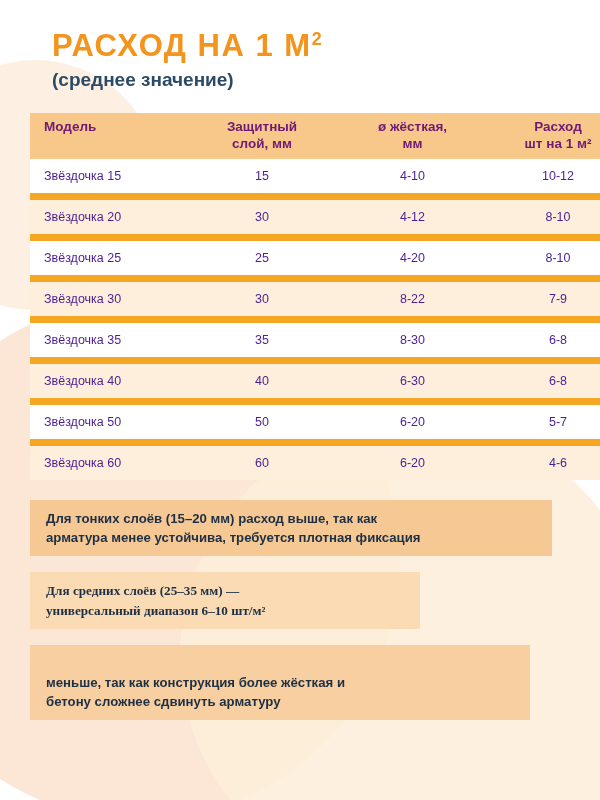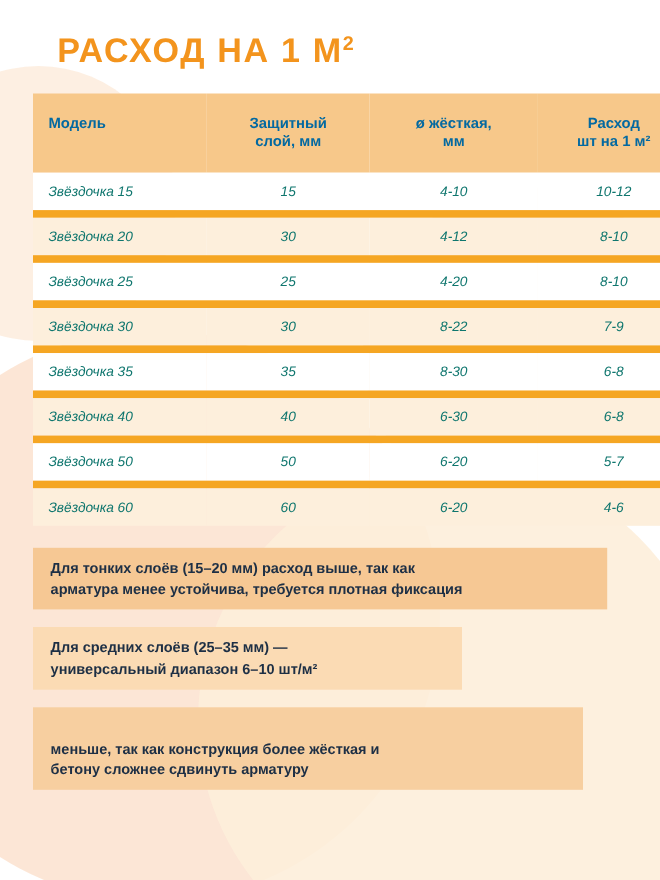--- a/index.html
+++ b/index.html
@@ -104,43 +104,42 @@
     margin-top: 24px;
     padding: 0 12px;
   }
   table {
     width: 100%;
     border-collapse: collapse;
     table-layout: fixed;
   }
   thead th {
     background: #f7c88a;
-    color: #0369a1;
+    color: #701a75;
     font-size: 13.5px;
     font-weight: bold;
-    padding: 19px 4px;
+    padding: 6px 4px;
     line-height: 1.25;
     vertical-align: top;
   }
   thead th.col-model {
     text-align: left;
     padding-left: 14px;
     width: 140px;
   }
   thead th.col-layer { width: 140px; margin-top: 36px; }
   thead th.col-dia { width: 145px; }
   thead th.col-rate { width: 130px; }
 
   tbody td {
     font-size: 12.5px;
-    color: #0f766e;
+    color: #4c1d95;
     padding: 10px 4px;
     text-align: center;
     background: #ffffff;
-    font-style: italic;
   }
   tbody td.cell-model {
     text-align: left;
     padding-left: 14px;
   }
   tbody tr.sep td {
     background: #f5a623;
     padding: 0;
     height: 7px;
     line-height: 7px;
@@ -158,37 +157,38 @@
   .note {
     position: relative;
     margin-bottom: 16px;
     padding: 9px 14px 9px 16px;
     color: #1d2f45;
     font-size: 13.2px;
     font-weight: bold;
     line-height: 1.45;
   }
   .note.n1 { background: #f6c894; width: 492px; }
-  .note.n2 { background: #fbdbb4; width: 360px; }
+  .note.n2 { background: #fbdbb4; width: 360px; font-family: Liberation Serif, serif; }
   .note.n3 { background: #f7cfa0; width: 470px; }
 </style>
 </head>
 <body>
 
 <div class="bg-layer">
   <div class="blob-4"></div>
   <div class="blob-3"></div>
   <div class="blob-1"></div>
   <div class="blob-2"></div>
 </div>
 
 <div class="content">
 
   <div class="title-wrap">
     <h1 class="main-title"><span>РАСХОД НА 1 М</span><span class="sup">2</span></h1>
+    <p class="subtitle">(среднее значение)</p>
   </div>
 
   <div class="table-wrap">
     <table>
       <thead>
         <tr>
           <th class="col-model">Модель</th>
           <th class="col-layer">
             <span>Защитный</span><br>
             <span>слой, мм</span>

